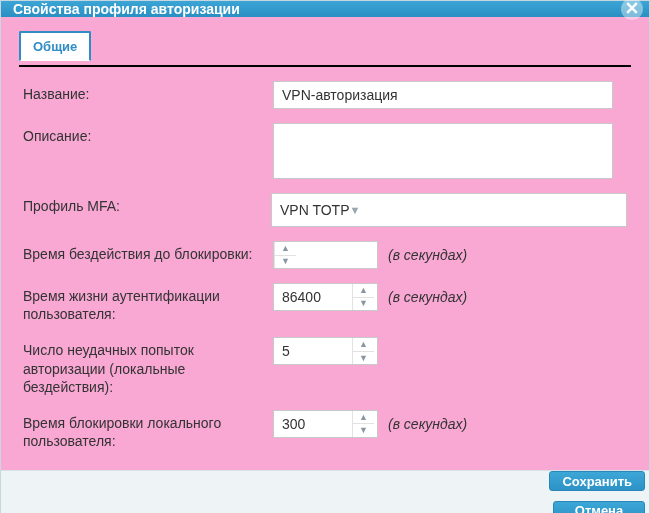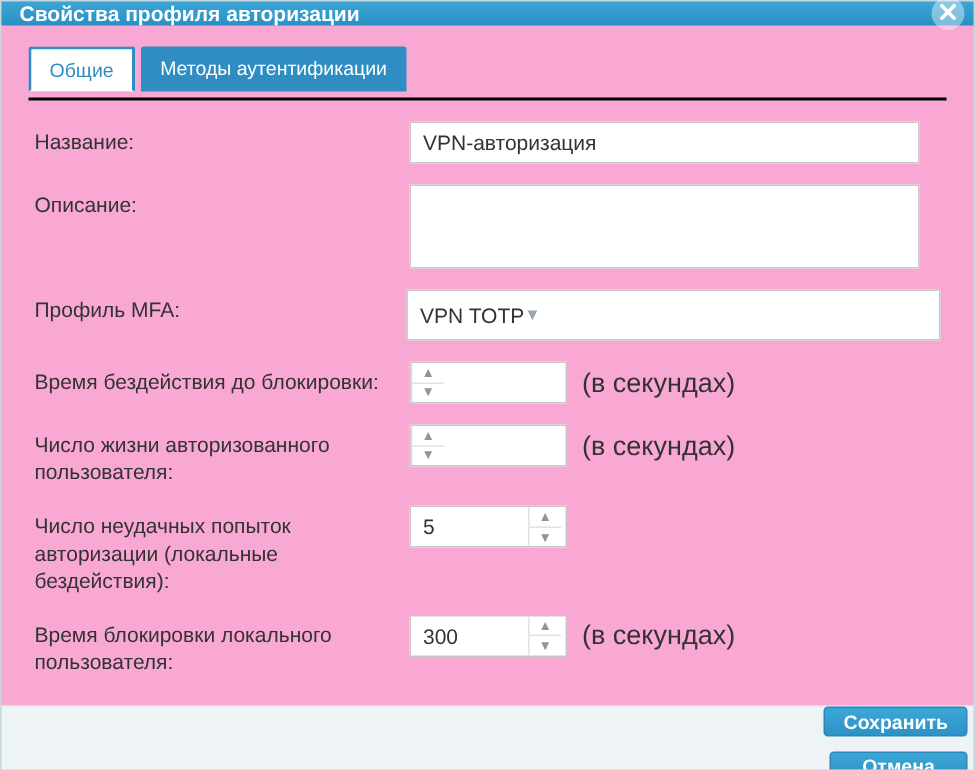--- a/index.html
+++ b/index.html
@@ -43,21 +43,21 @@
     display: flex; flex-direction: column;
   }
   .tabs {
     display: flex; gap: 4px;
     margin-bottom: 4px;
   }
   .tab {
     padding: 6px 12px;
     background: #2f8dc3;
     color: #fff;
-    font-weight: normal;
+    font-weight: bold;
     font-size: 13px;
     border: 1px solid #2f8dc3;
     cursor: pointer;
     border-radius: 2px 2px 0 0;
   }
   .tab.active {
     background: #fff;
     color: #2f8dc3;
     border: 2px solid #2f8dc3;
     border-bottom: 1px solid #fff;
@@ -131,21 +131,22 @@
     flex: 1;
     display: flex; align-items: center; justify-content: center;
     cursor: pointer;
     color: #8a97a2;
     font-size: 9px;
     line-height: 1;
   }
   .spinner .sbtn + .sbtn { border-top: 1px solid #e2e2e2; }
   .unit {
     color: #333;
-    font-size: 18px;
+    font-size: 14px;
+    font-style: italic;
   }
   .footer {
     height: 50px;
     background: #eef3f6;
     border-top: 1px solid #d6e1e8;
     display: flex; align-items: flex-end; justify-content: flex-end;
     gap: 10px;
     padding: 0 4px;
     flex-direction: column;
   }
@@ -175,23 +176,20 @@
           </svg>
       </span>
     </div>
   </div>
 
   <div class="content">
     <div class="tabs">
       <div class="tab active">
         <span>Общие</span>
       </div>
-      <div class="tab">
-        <span>Методы аутентификации</span>
-      </div>
     </div>
 
     <div class="panel">
 
       <div class="row">
         <div class="label-col">Название:</div>
         <div class="field-col">
           <input class="text-input" value="VPN-авторизация" style="">
         </div>
       </div>
@@ -220,23 +218,24 @@
             <div class="spin-btns">
               <div class="sbtn">▲</div>
               <div class="sbtn">▼</div>
             </div>
           </div>
           <span class="unit">(в секундах)</span>
         </div>
       </div>
 
       <div class="row">
-        <div class="label-col">Число жизни авторизованного пользователя:</div>
-        <div class="field-col">
-          <div class="spinner">
+        <div class="label-col">Время жизни аутентификации пользователя:</div>
+        <div class="field-col">
+          <div class="spinner">
+            <input value="86400" style="">
             <div class="spin-btns">
               <div class="sbtn">▲</div>
               <div class="sbtn">▼</div>
             </div>
           </div>
           <span class="unit">(в секундах)</span>
         </div>
       </div>
 
       <div class="row">

